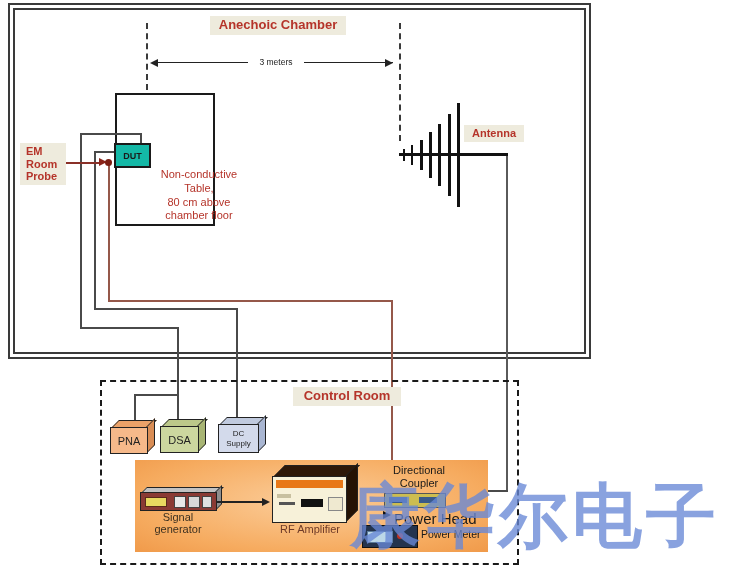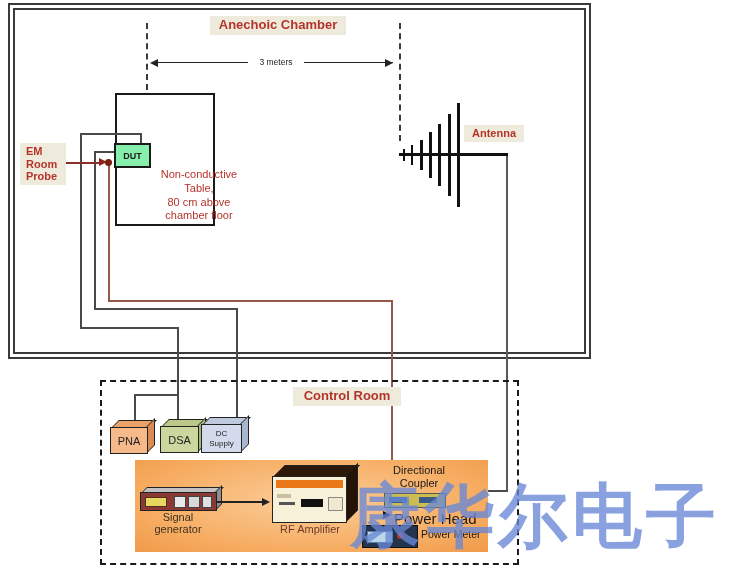--- a/index.html
+++ b/index.html
@@ -88,21 +88,21 @@
   <div class="seg" style="left:94px;top:308px;width:144px;height:2px;"></div>
   <div class="seg" style="left:236px;top:308px;width:2px;height:116px;"></div>
 
   <div class="seg brown" style="left:108px;top:165px;width:2px;height:137px;"></div>
   <div class="seg brown" style="left:108px;top:300px;width:285px;height:2px;"></div>
   <div class="seg brown" style="left:391px;top:300px;width:2px;height:192px;"></div>
 
   <div class="seg gray" style="left:506px;top:155px;width:2px;height:336px;"></div>
   <div class="seg" style="left:357px;top:490px;width:151px;height:2px;"></div>
 
-  <div style="position:absolute;left:114px;top:143px;width:33px;height:21px;border:2px solid #1a1a1a;background:#86efac;
+  <div style="position:absolute;left:114px;top:143px;width:33px;height:21px;border:2px solid #1a1a1a;background:#14b8a6;
               display:flex;align-items:center;justify-content:center;font-size:9px;font-weight:bold;color:#1a1a1a;">
     <span>DUT</span>
   </div>
 
   <div class="tag" style="left:20px;top:143px;width:34px;font-size:11px;text-align:left;">
     <span>EM</span><br>
     <span>Room</span><br>
     <span>Probe</span>
   </div>
   <div class="seg red" style="left:66px;top:162px;width:36px;height:1.5px;"></div>
@@ -129,21 +129,21 @@
     <div class="b3-side" style="left:36px;height:25px;background:#d98d55;"></div>
     <div class="b3-front" style="width:36px;height:25px;background:#f6b98a;font-size:11px;">PNA</div>
   </div>
 
   <div class="box3d" style="left:160px;top:419px;width:45px;height:33px;">
     <div class="b3-top" style="width:37px;background:#bcc88a;"></div>
     <div class="b3-side" style="left:37px;height:25px;background:#a8b574;"></div>
     <div class="b3-front" style="width:37px;height:25px;background:#ccd79f;font-size:11px;">DSA</div>
   </div>
 
-  <div class="box3d" style="left:201px;top:417px;width:47px;height:35px;">
+  <div class="box3d" style="left:218px;top:417px;width:47px;height:35px;">
     <div class="b3-top" style="width:39px;background:#c0cade;"></div>
     <div class="b3-side" style="left:39px;height:27px;background:#a9b6d2;"></div>
     <div class="b3-front" style="width:39px;height:27px;background:#d3daeb;font-size:8px;line-height:1.2;flex-direction:column;">
       <span>DC</span>
       <span>Supply</span>
     </div>
   </div>
 
   <div class="box3d" style="left:140px;top:487px;width:80px;height:23px;">
     <div class="b3-top" style="width:75px;height:5px;background:#c2c2c2;transform-origin:0 100%;"></div>

